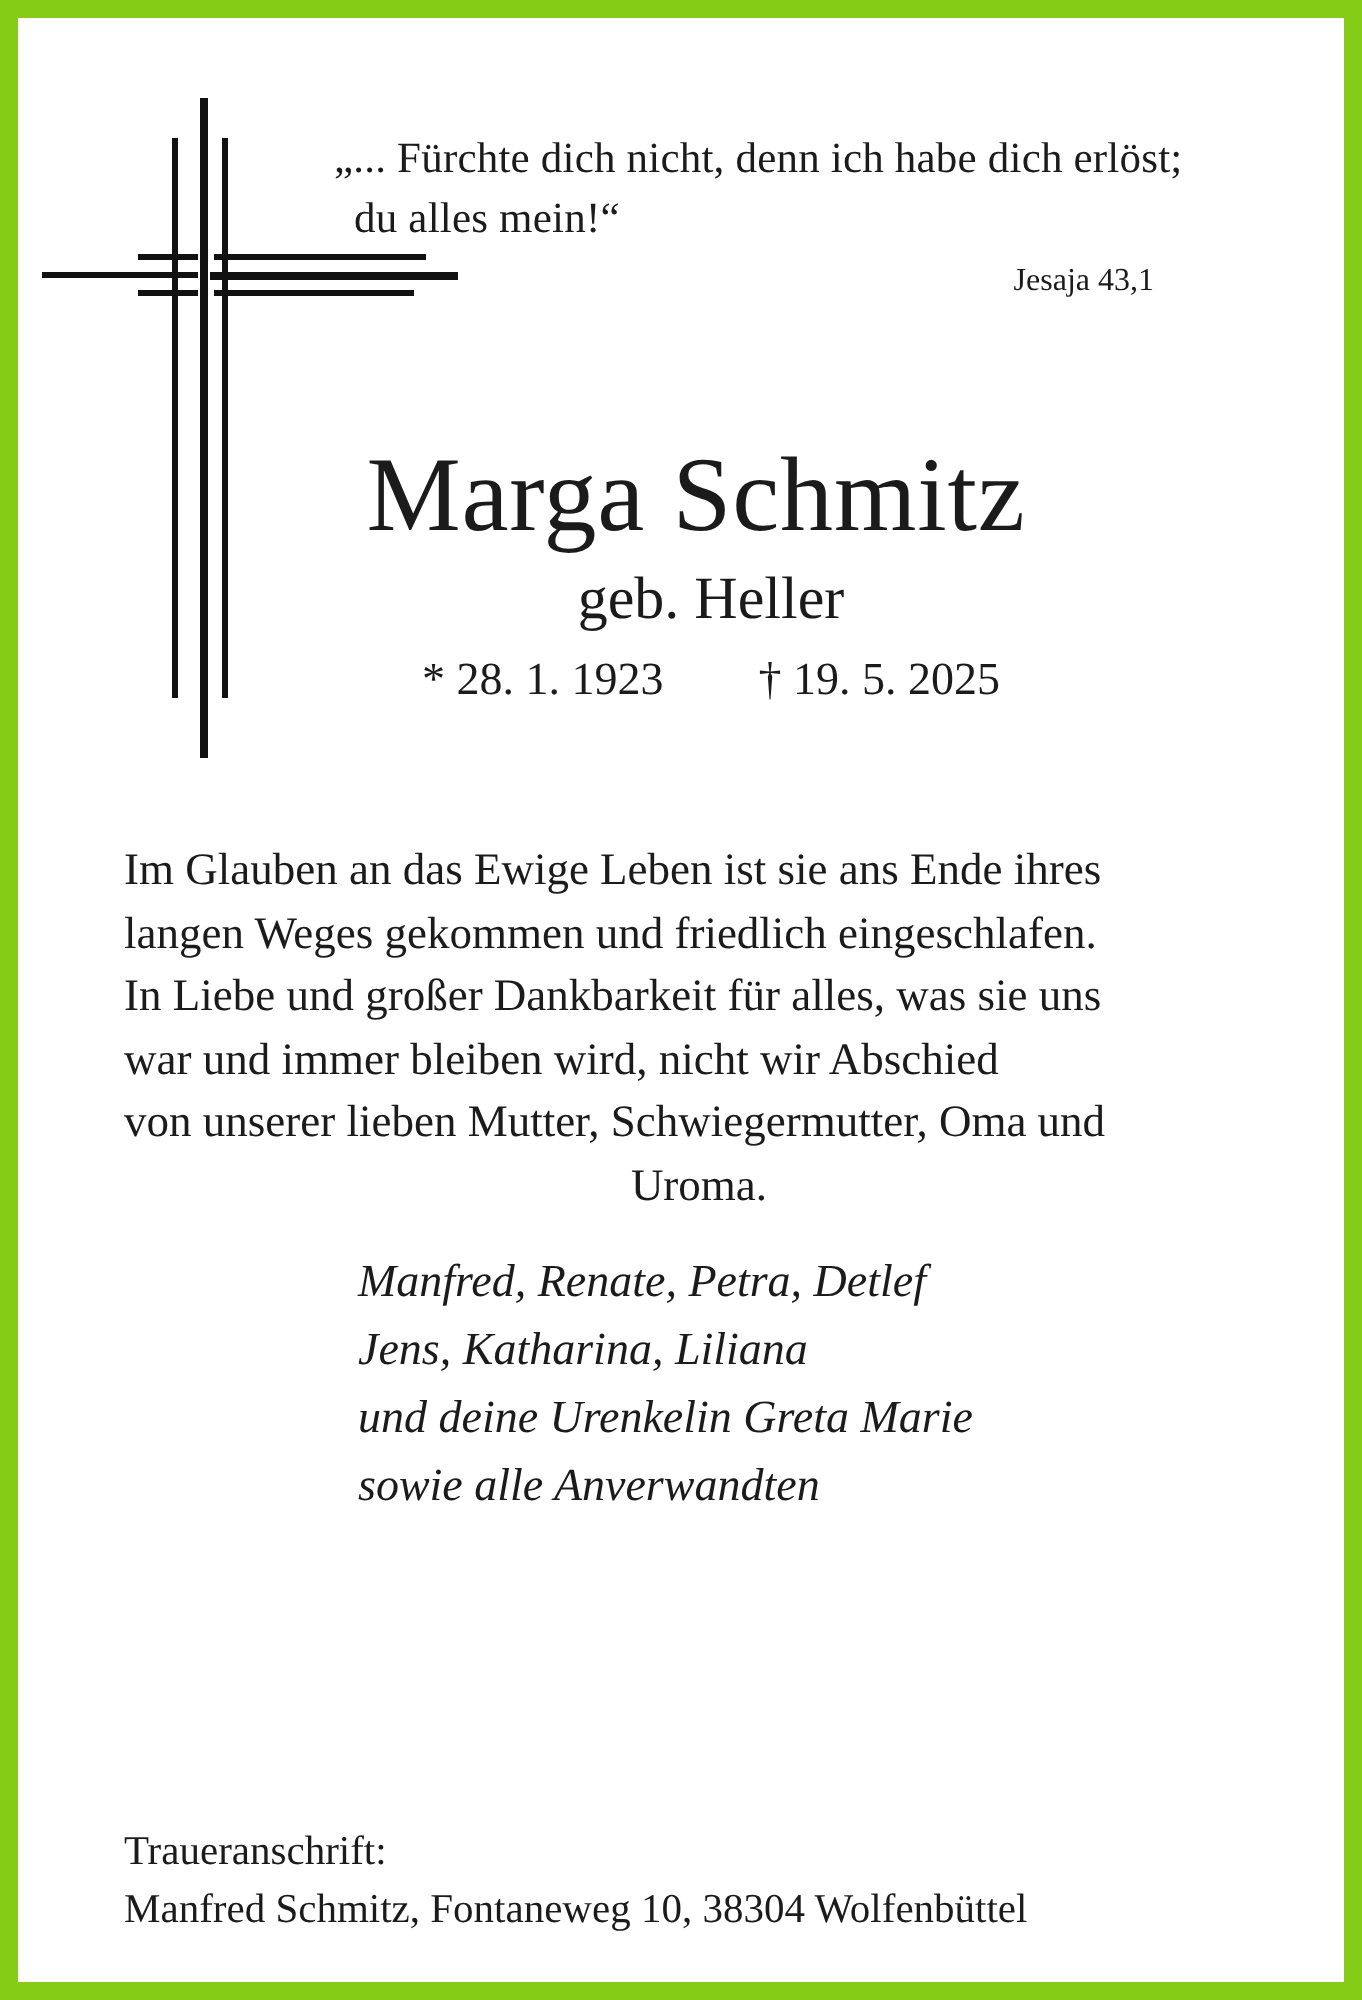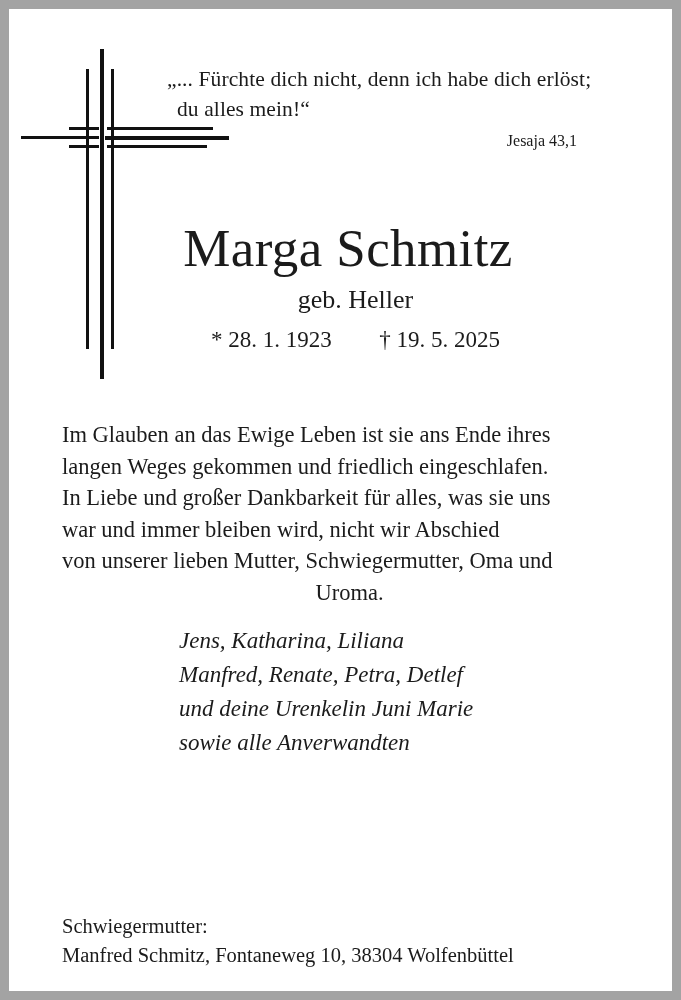--- a/index.html
+++ b/index.html
@@ -12,21 +12,21 @@
     font-family: "Liberation Serif", "DejaVu Serif", serif;
     color: #1b1b1b;
   }
 
   .notice {
     position: relative;
     width: 681px;
     height: 1000px;
     box-sizing: border-box;
     background: #ffffff;
-    border: 9px solid #a3a3a3;
+    border: 9px solid #84cc16;
     overflow: hidden;
   }
 
   .inner {
     position: relative;
     width: 100%;
     height: 100%;
   }
 
   
@@ -86,21 +86,21 @@
     text-align: center;
   }
   .name {
     font-size: 53px;
     line-height: 62px;
     font-weight: 400;
     letter-spacing: 0.4px;
     padding-left: 15px;
   }
   .maiden {
-    font-size: 26px;
+    font-size: 30px;
     line-height: 34px;
     margin-top: 4px;
     padding-left: 30px;
   }
   .dates {
     font-size: 23px;
     line-height: 34px;
     margin-top: 6px;
     padding-left: 30px;
   }
@@ -190,26 +190,26 @@
     <div class="body-text">
       <div>Im Glauben an das Ewige Leben ist sie ans Ende ihres</div>
       <div>langen Weges gekommen und friedlich eingeschlafen.</div>
       <div>In Liebe und großer Dankbarkeit für alles, was sie uns</div>
       <div>war und immer bleiben wird, nicht wir Abschied</div>
       <div>von unserer lieben Mutter, Schwiegermutter, Oma und</div>
       <div class="last-line">Uroma.</div>
     </div>
 
     <div class="survivors">
+      <div>Manfred, Renate, Petra, Detlef</div>
       <div>Jens, Katharina, Liliana</div>
-      <div>Manfred, Renate, Petra, Detlef</div>
-      <div>und deine Urenkelin Juni Marie</div>
+      <div>und deine Urenkelin Greta Marie</div>
       <div>sowie alle Anverwandten</div>
     </div>
 
 
     <div class="address">
-      <div>Schwiegermutter:</div>
+      <div>Traueranschrift:</div>
       <div>Manfred Schmitz, Fontaneweg 10, 38304 Wolfenbüttel</div>
     </div>
 
   </div>
 </div>
 
 </body></html>

